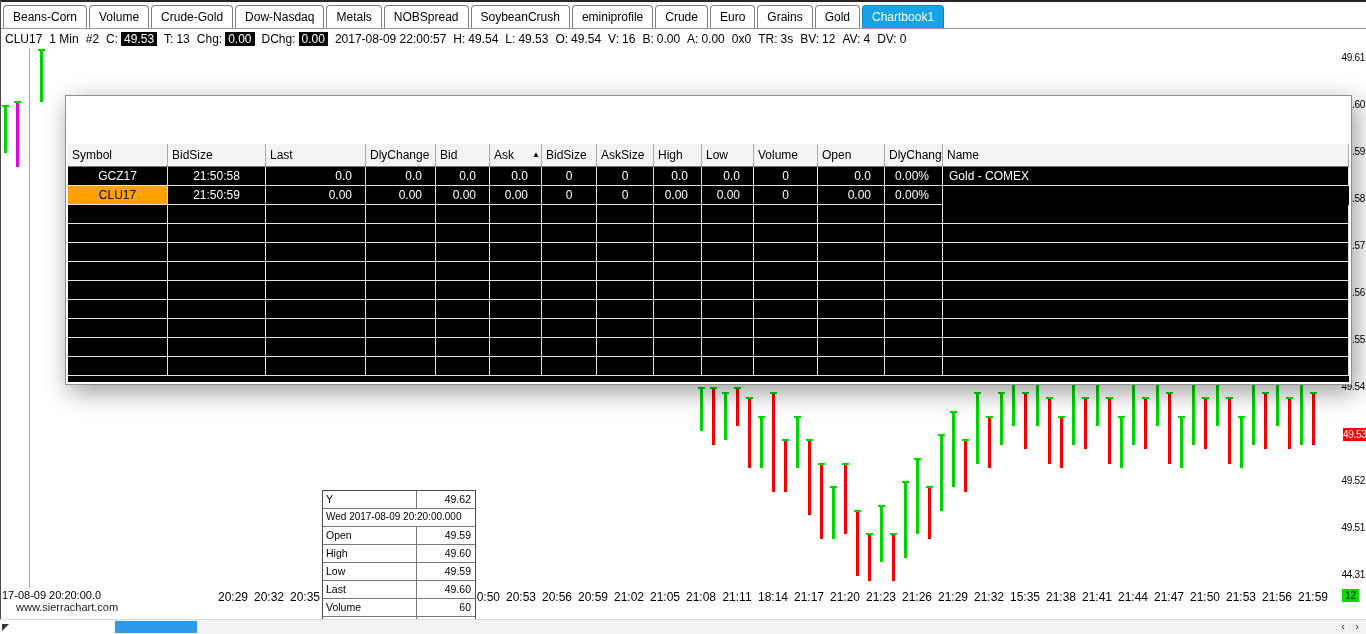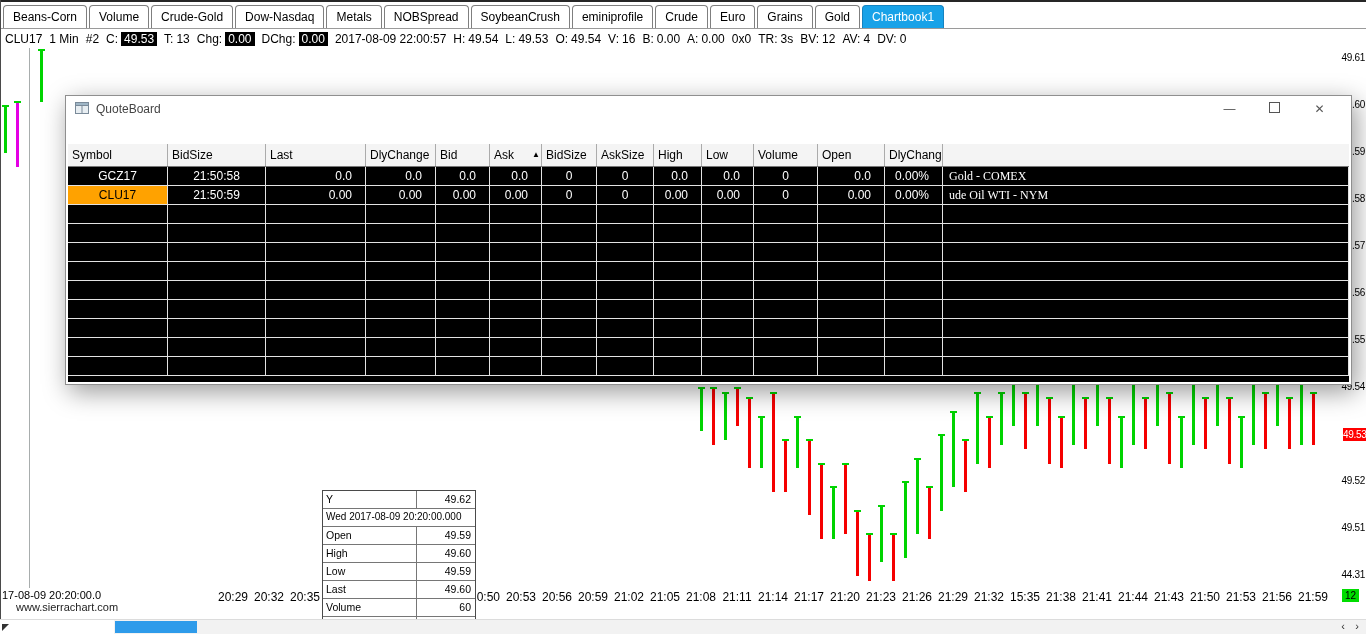--- a/index.html
+++ b/index.html
@@ -59,21 +59,21 @@
   .qb-table{position:absolute;left:2px;right:2px;top:48px;bottom:2px;background:#000;overflow:hidden;}
   .qb-header{display:flex;height:23px;background:#f4f4f4;border-bottom:1px solid #777;box-sizing:border-box;}
   .qb-hcell{box-sizing:border-box;border-right:1px solid #ababab;font-size:12px;padding:4px 0 0 4px;
             position:relative;overflow:hidden;white-space:nowrap;}
   .sortarrow{position:absolute;right:1px;top:6px;font-size:8px;}
   .qb-row{display:flex;height:19px;}
   .qb-cell{box-sizing:border-box;border-right:1px solid #e2e2e2;border-bottom:1px solid #e2e2e2;
            font-size:12px;line-height:18px;color:#fff;overflow:hidden;white-space:nowrap;}
   .a-center{text-align:center;}
   .a-right{text-align:right;padding-right:13px;}
-  .a-left{padding-left:6px;font-family:Liberation Serif, serif;}
+  .a-left{padding-left:6px;}
   .sym-hl{background:var(--symhl);color:#000;}
 
   
   .hscroll{position:absolute;left:0;right:0;bottom:0;height:15px;background:#f2f2f2;
            border-top:1px solid #dcdcdc;z-index:5;box-sizing:border-box;}
   .htrack-left{position:absolute;left:0;top:0;bottom:0;width:114px;background:#fff;}
   .hthumb{position:absolute;left:115px;width:82px;top:1px;bottom:1px;background:var(--thumb);}
   .harrow{position:absolute;top:0;width:14px;height:14px;text-align:center;line-height:13px;
           font-size:11px;color:#333;cursor:default;}
   .harrow.l{right:16px;} .harrow.r{right:2px;}
@@ -241,32 +241,32 @@
       <div class="xtick" style="left: 413px;">20:44</div>
       <div class="xtick" style="left: 449px;">20:47</div>
       <div class="xtick" style="left: 485px;">20:50</div>
       <div class="xtick" style="left: 521px;">20:53</div>
       <div class="xtick" style="left: 557px;">20:56</div>
       <div class="xtick" style="left: 593px;">20:59</div>
       <div class="xtick" style="left: 629px;">21:02</div>
       <div class="xtick" style="left: 665px;">21:05</div>
       <div class="xtick" style="left: 701px; text-align: center;">21:08</div>
       <div class="xtick" style="left: 737px;">21:11</div>
-      <div class="xtick" style="left: 773px;">21:14</div>
+      <div class="xtick" style="left: 773px;">18:14</div>
       <div class="xtick" style="left: 809px;">21:17</div>
       <div class="xtick" style="left: 845px;">21:20</div>
       <div class="xtick" style="left: 881px;">21:23</div>
       <div class="xtick" style="left: 917px;">21:26</div>
       <div class="xtick" style="left: 953px;">21:29</div>
       <div class="xtick" style="left: 989px;">21:32</div>
       <div class="xtick" style="left: 1025px;">15:35</div>
       <div class="xtick" style="left: 1061px;">21:38</div>
       <div class="xtick" style="left: 1097px;">21:41</div>
       <div class="xtick" style="left: 1133px;">21:44</div>
-      <div class="xtick" style="left: 1169px;">21:43</div>
+      <div class="xtick" style="left: 1169px;">21:47</div>
       <div class="xtick" style="left: 1205px;">21:50</div>
       <div class="xtick" style="left: 1241px;">21:53</div>
       <div class="xtick" style="left: 1277px;">21:56</div>
       <div class="xtick" style="left: 1313px;">21:59</div>
     </div>
   <div class="corner-datetime">17-08-09  20:20:00.0</div>
   <div class="watermark">www.sierrachart.com</div>
   <div class="spacing-badge">12</div>
 
   <div class="tooltip" id="tooltip">
@@ -297,50 +297,36 @@
         <div class="tlabel">Volume</div>
         <div class="tvalue">60</div>
       </div>
       <div class="trow">
         <div class="tlabel"># of Trades</div>
         <div class="tvalue">38</div>
       </div>
     </div>
 
   <div class="qb">
-    <div class="qb-titlebar">
-      <span class="qb-icon">
-        <svg width="14" height="12" viewBox="0 0 14 12">
-            <rect x="0.5" y="0.5" width="13" height="11" fill="#e8eef2" stroke="#7a8a99"></rect>
-            <rect x="0.5" y="0.5" width="13" height="3" fill="#9fb6c6" stroke="#7a8a99"></rect>
-            <line x1="7" y1="4" x2="7" y2="12" stroke="#7a8a99"></line>
-          </svg>
-      </span>
-      <span class="qb-title">QuoteBoard</span>
-      <span class="qb-controls">
-        <span class="qbtn">—</span>
-        <span class="qbtn"><span class="maxbox"></span></span>
-        <span class="qbtn">✕</span>
-      </span>
-    </div>
     <div class="qb-table">
       <div class="qb-header" id="qbheader">
           <div class="qb-hcell" style="width: 100px;"><span>Symbol</span></div>
           <div class="qb-hcell" style="width: 98px;"><span>BidSize</span></div>
           <div class="qb-hcell" style="width: 100px;"><span>Last</span></div>
           <div class="qb-hcell" style="width: 70px;"><span>DlyChange</span></div>
           <div class="qb-hcell" style="width: 54px;"><span>Bid</span></div>
           <div class="qb-hcell" style="width: 52px;"><span>Ask</span><span class="sortarrow">▲</span></div>
           <div class="qb-hcell" style="width: 55px;"><span>BidSize</span></div>
           <div class="qb-hcell" style="width: 57px;"><span>AskSize</span></div>
           <div class="qb-hcell" style="width: 48px;"><span>High</span></div>
           <div class="qb-hcell" style="width: 52px;"><span>Low</span></div>
           <div class="qb-hcell" style="width: 64px;"><span>Volume</span></div>
           <div class="qb-hcell" style="width: 67px;"><span>Open</span></div>
           <div class="qb-hcell" style="width: 58px;"><span>DlyChange</span></div>
+          <div class="qb-hcell" style="flex: 1 1 0%;"><span>Name</span></div>
         </div>
       <div id="qbbody">
           <div class="qb-row">
             <div class="qb-cell a-center" style="width: 100px;">GCZ17</div>
             <div class="qb-cell a-center" style="width: 98px;">21:50:58</div>
             <div class="qb-cell a-right" style="width: 100px;">0.0</div>
             <div class="qb-cell a-right" style="width: 70px;">0.0</div>
             <div class="qb-cell a-right" style="width: 54px;">0.0</div>
             <div class="qb-cell a-right" style="width: 52px;">0.0</div>
             <div class="qb-cell a-center" style="width: 55px;">0</div>
@@ -359,21 +345,20 @@
             <div class="qb-cell a-right" style="width: 70px;">0.00</div>
             <div class="qb-cell a-right" style="width: 54px;">0.00</div>
             <div class="qb-cell a-right" style="width: 52px;">0.00</div>
             <div class="qb-cell a-center" style="width: 55px;">0</div>
             <div class="qb-cell a-center" style="width: 57px;">0</div>
             <div class="qb-cell a-right" style="width: 48px;">0.00</div>
             <div class="qb-cell a-right" style="width: 52px;">0.00</div>
             <div class="qb-cell a-center" style="width: 64px;">0</div>
             <div class="qb-cell a-right" style="width: 67px;">0.00</div>
             <div class="qb-cell a-right" style="width: 58px;">0.00%</div>
-            <div class="qb-cell a-left" style="flex: 1 1 0%;">ude Oil WTI - NYM</div>
           </div>
           <div class="qb-row">
             <div class="qb-cell a-center" style="width: 100px;"></div>
             <div class="qb-cell a-center" style="width: 98px;"></div>
             <div class="qb-cell a-right" style="width: 100px;"></div>
             <div class="qb-cell a-right" style="width: 70px;"></div>
             <div class="qb-cell a-right" style="width: 54px;"></div>
             <div class="qb-cell a-right" style="width: 52px;"></div>
             <div class="qb-cell a-center" style="width: 55px;"></div>
             <div class="qb-cell a-center" style="width: 57px;"></div>

